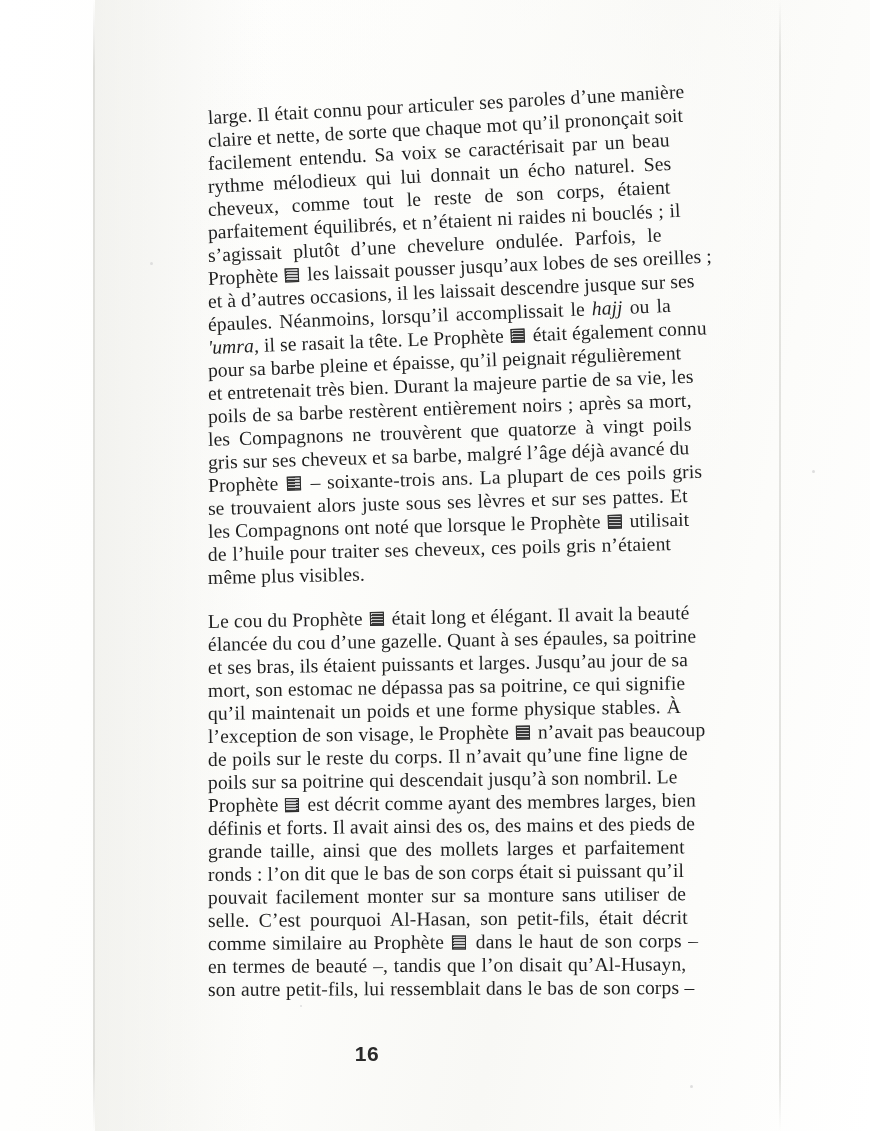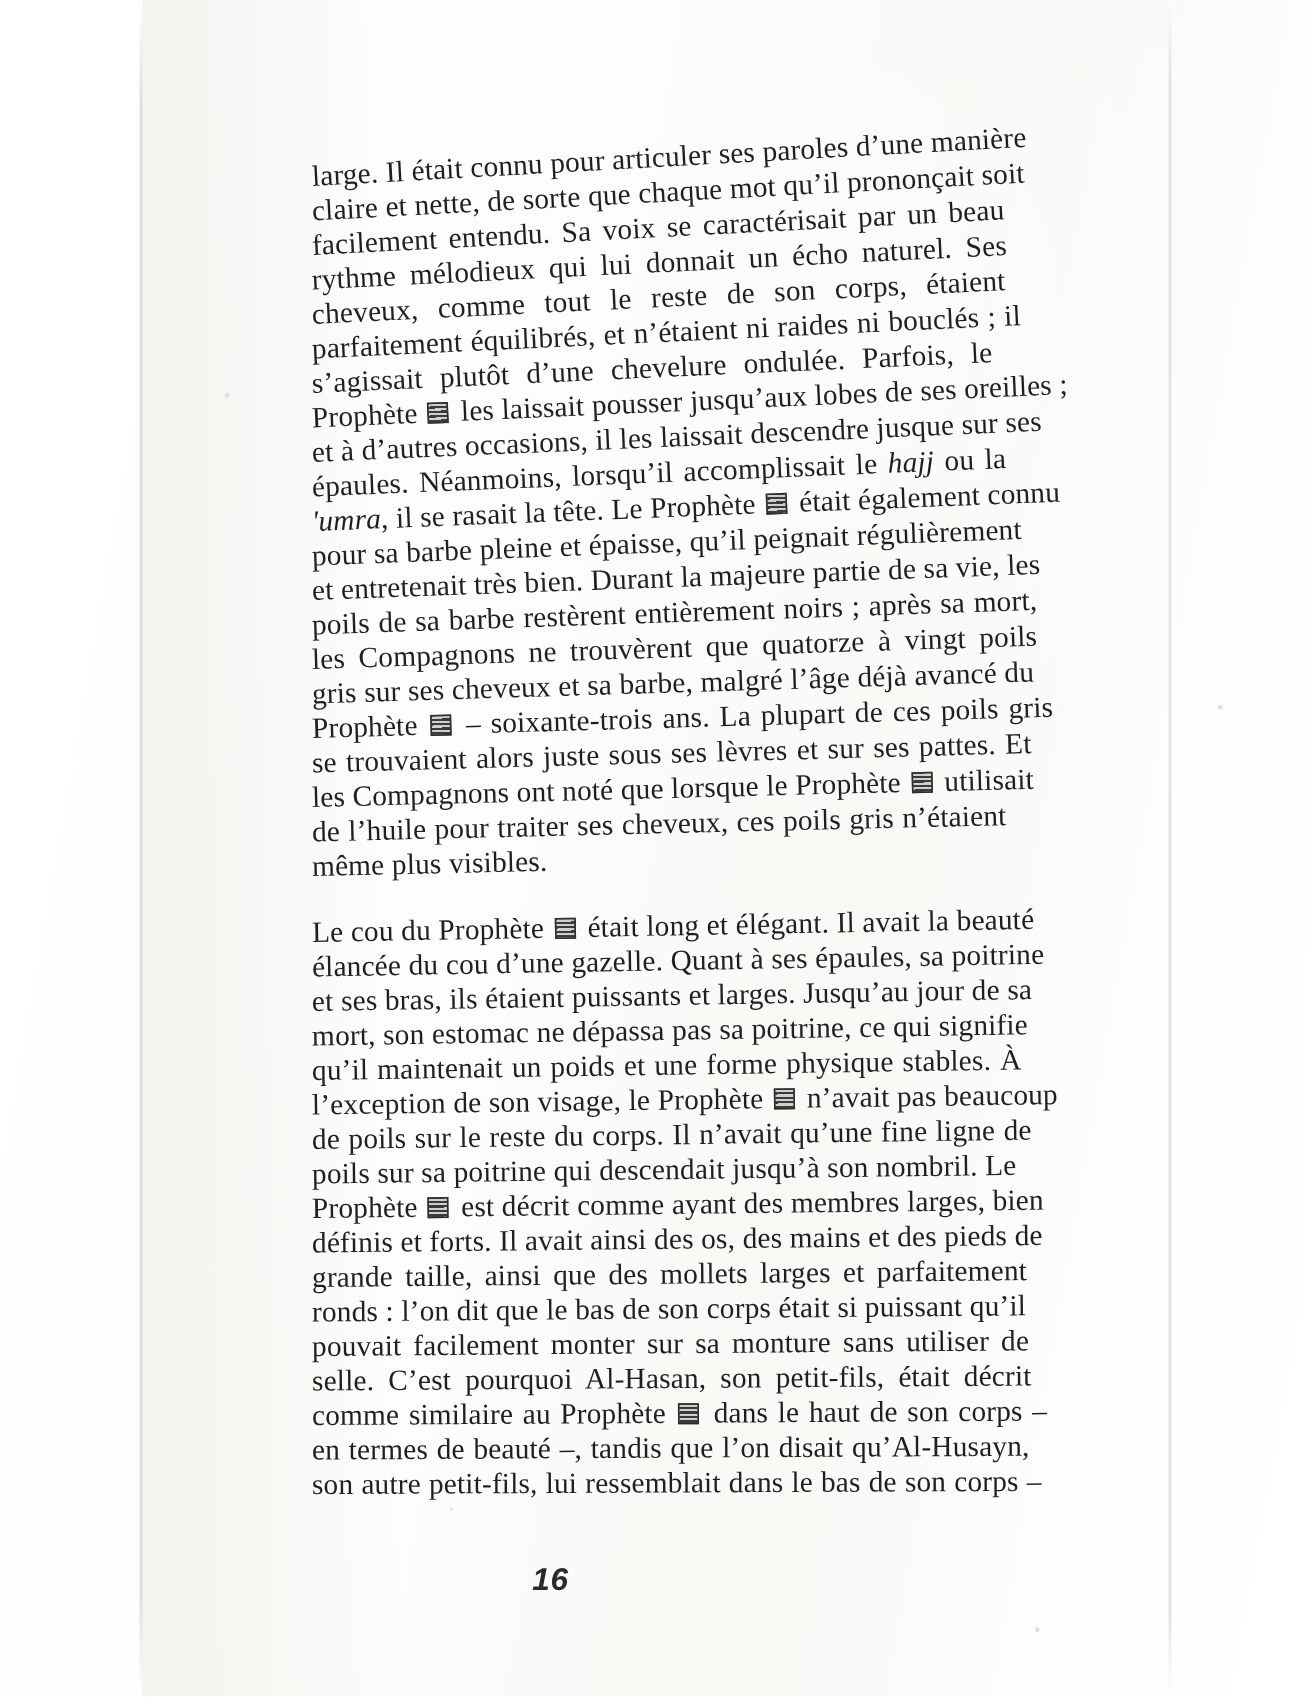--- a/index.html
+++ b/index.html
@@ -92,21 +92,20 @@
     position: absolute;
     left: 0;
     top: 1042px;
     width: 734px;
     text-align: center;
     font-family: "Liberation Sans", "DejaVu Sans", sans-serif;
     font-weight: bold;
     font-size: 21px;
     color: #2a2a2a;
     letter-spacing: 0.5px;
-    font-style: italic;
   }
 
   
   .speck {
     position: absolute;
     background: #dedede;
     border-radius: 50%;
     pointer-events: none;
   }
 </style>

